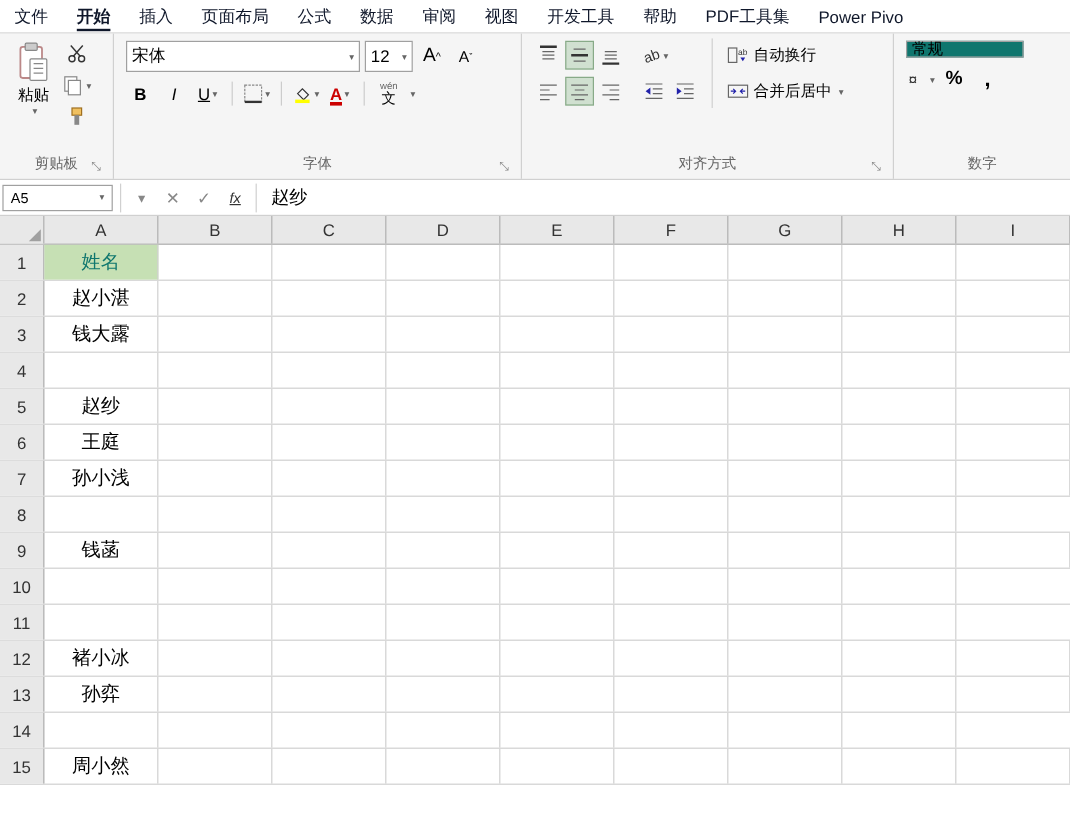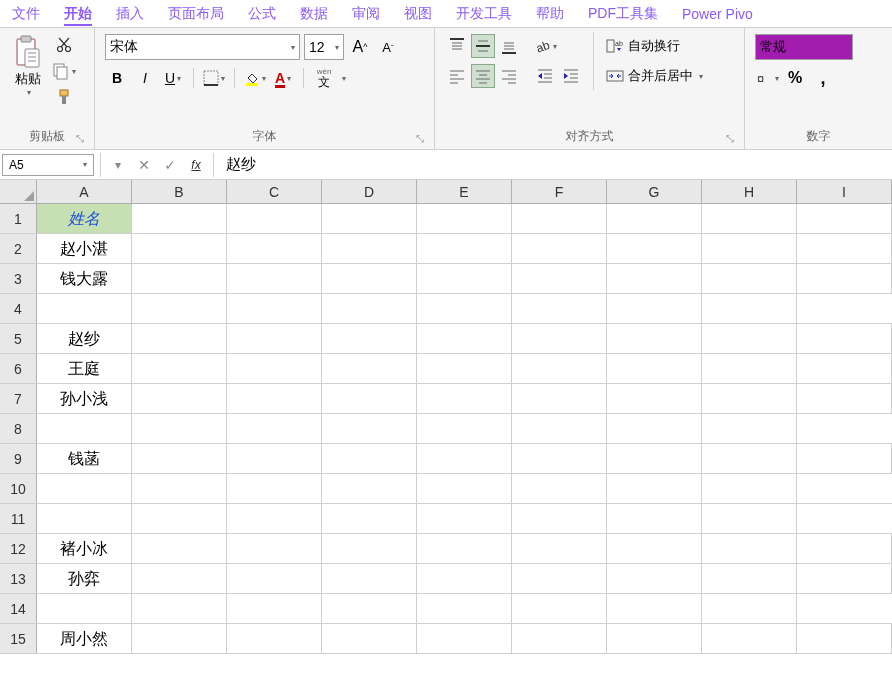--- a/index.html
+++ b/index.html
@@ -1,19 +1,19 @@
 <!DOCTYPE html>
 <html><head>
   <meta charset="utf-8">
   <style>
     * { box-sizing: border-box; margin: 0; padding: 0; }
     body { font-family: "Microsoft YaHei", "SimSun", sans-serif; font-size: 12px; background: #fff; overflow: hidden; width: 892px; height: 695px; }
     
     .tabs { display: flex; align-items: center; height: 28px; background: #fff; padding: 0 8px; gap: 16px; border-bottom: 1px solid #d0d0d0;}
-    .tab { font-size: 14px; color: #8b5cf6; cursor: pointer; padding: 2px 4px; }
+    .tab { font-size: 14px; color: #0f172a; cursor: pointer; padding: 2px 4px; }
     .tab.active { font-weight: bold; text-decoration: underline; text-underline-offset: 6px; text-decoration-thickness: 2px; }
     
     .ribbon { display: flex; background: #f5f5f5; border-bottom: 1px solid #d0d0d0; height: 122px; }
     .ribbon-group { border-right: 1px solid #d0d0d0; padding: 4px 8px 2px 8px; display: flex; flex-direction: column; position: relative; }
     .ribbon-group-content { flex: 1; display: flex; align-items: flex-start; }
     .ribbon-group-label { text-align: center; font-size: 12px; color: #666; padding: 2px 0; position: relative; }
     .ribbon-group-label .launcher { position: absolute; right: 2px; bottom: 2px; font-size: 10px; color: #888; cursor: pointer; }
     
     .clipboard-col1 { display: flex; flex-direction: column; align-items: center; margin-right: 4px; }
     .paste-big { display: flex; flex-direction: column; align-items: center; padding: 2px 4px; cursor: pointer; }
@@ -30,39 +30,39 @@
     
     .align-group-content { display: flex; flex-direction: column; gap: 6px; padding: 2px; }
     .align-row { display: flex; align-items: center; gap: 2px; }
     .align-btn { width: 24px; height: 24px; display: flex; align-items: center; justify-content: center; cursor: pointer; }
     .align-btn.selected { background: #d0e0d0; border: 1px solid #8a8; }
     
     .wrap-section { display: flex; flex-direction: column; gap: 6px; padding: 2px 4px; margin-left: 8px; border-left: 1px solid #d0d0d0; padding-left: 8px;}
     .wrap-btn { display: flex; align-items: center; gap: 4px; height: 24px; padding: 0 4px; cursor: pointer; font-size: 13px; }
     
     .number-group-content { display: flex; flex-direction: column; gap: 6px; padding: 2px; }
-    .number-select { width: 98px; height: 26px; border: 1px solid #a0a0a0; background: #a21caf; font-size: 13px; padding: 2px 4px; display: flex; align-items: center; justify-content: space-between; }
+    .number-select { width: 98px; height: 14px; border: 1px solid #a0a0a0; background: #0f766e; font-size: 13px; padding: 2px 4px; display: flex; align-items: center; justify-content: space-between; }
     .number-row { display: flex; align-items: center; gap: 4px; }
     
     .formula-bar { display: flex; align-items: center; height: 30px; border-bottom: 1px solid #d0d0d0; background: #fff; }
     .name-box { width: 92px; height: 22px; border: 1px solid #a0a0a0; margin: 0 2px; padding: 2px 6px; font-size: 12px; display: flex; align-items: center; justify-content: space-between; }
     .fb-divider { width: 1px; height: 24px; background: #d0d0d0; margin: 0 4px; }
     .fb-btn { width: 26px; height: 22px; display: flex; align-items: center; justify-content: center; cursor: pointer; color: #888; }
     .fb-input { flex: 1; height: 22px; border: none; padding: 2px 8px; font-size: 15px; font-family: "SimSun"; outline: none; }
     
     .sheet-area { position: relative; }
     .col-headers { display: flex; background: #e8e8e8; border-bottom: 1px solid #b0b0b0; height: 24px; }
     .select-all { width: 37px; border-right: 1px solid #b0b0b0; background: #e8e8e8; position: relative; cursor: pointer; }
     .select-all::after { content: ""; position: absolute; right: 2px; bottom: 2px; width: 0; height: 0; border-left: 10px solid transparent; border-bottom: 10px solid #a0a0a0; }
     .col-header { width: 95px; border-right: 1px solid #b0b0b0; text-align: center; font-size: 14px; line-height: 24px; color: #333; cursor: pointer; }
     
     .data-row { display: flex; height: 30px; border-bottom: 1px solid #d0d0d0; }
     .row-header { width: 37px; background: #e8e8e8; border-right: 1px solid #b0b0b0; text-align: center; font-size: 14px; line-height: 30px; color: #333; cursor: pointer; }
     .cell { width: 95px; border-right: 1px solid #d0d0d0; font-size: 16px; font-family: "SimSun"; line-height: 30px; text-align: center; padding: 0 2px; overflow: hidden; white-space: nowrap; }
-    .cell.header-cell { background: #c6e0b4; color: #1d4ed8; font-style: italic; }
+    .cell.header-cell { background: #c6e0b4; color: #0f766e; }
     
     svg { display: block; }
   </style>
 </head>
 <body>
 
 <div class="tabs">
   <div class="tab">文件</div>
   <div class="tab active">开始</div>
   <div class="tab">插入</div>

